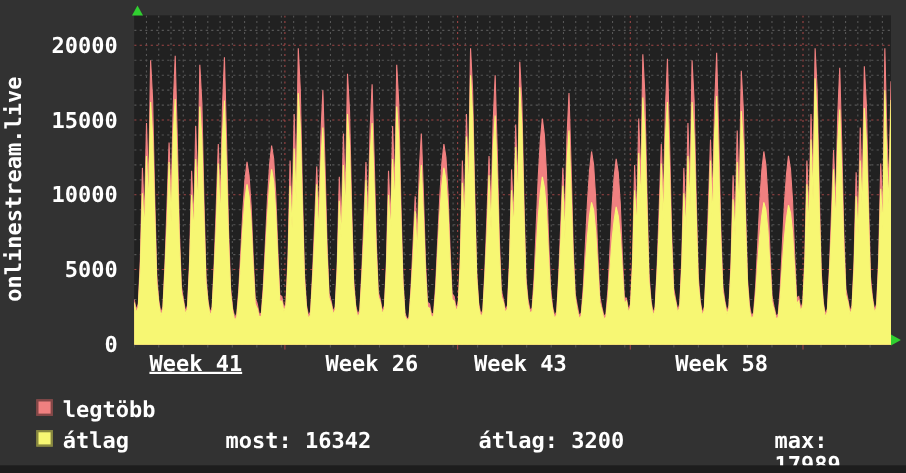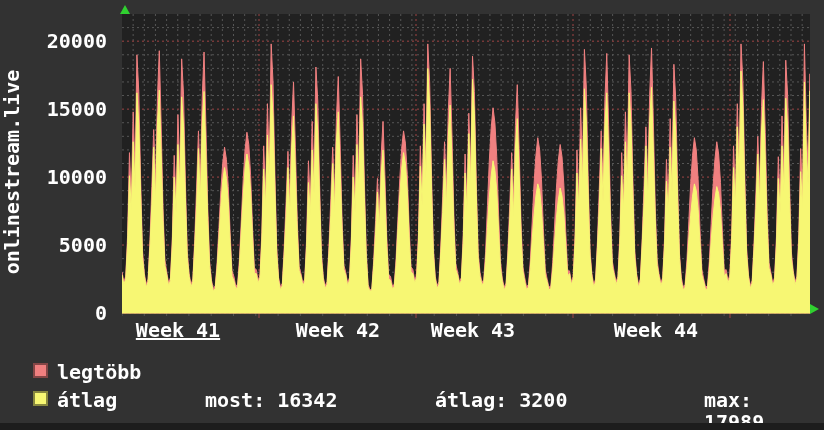--- a/index.html
+++ b/index.html
@@ -184,23 +184,23 @@
   <div id="arrow-up" class="abs"></div>
   <div id="arrow-right" class="abs"></div>
 
   <div class="ylabel" style="top:302px;">0</div>
   <div class="ylabel" style="top:234px;">5000</div>
   <div class="ylabel" style="top:166px;">10000</div>
   <div class="ylabel" style="top:98px;">15000</div>
   <div class="ylabel" style="top:30px;">20000</div>
 
   <div class="xlabel" style="left:133px;text-decoration:underline;">Week 41</div>
-  <div class="xlabel" style="left:293px;">Week 42</div>
+  <div class="xlabel" style="left:293px;">Week 26</div>
   <div class="xlabel" style="left:428px;">Week 43</div>
-  <div class="xlabel" style="left:611px;">Week 44</div>
+  <div class="xlabel" style="left:611px;">Week 58</div>
 
   <div class="legend-swatch" style="top:363px;background:#f08080;"></div>
   <div class="legend-label" style="top:361px;">legtöbb</div>
 
   <div class="legend-swatch" style="top:391px;background:#f7f773;"></div>
   <div class="legend-label" style="top:389px;">átlag</div>
 
   <div class="stat" style="left:205px;">most: 16342</div>
   <div class="stat" style="left:435px;">átlag: 3200</div>
   <div class="stat" style="left:663px;padding-left:41px;">max: 17989</div>

